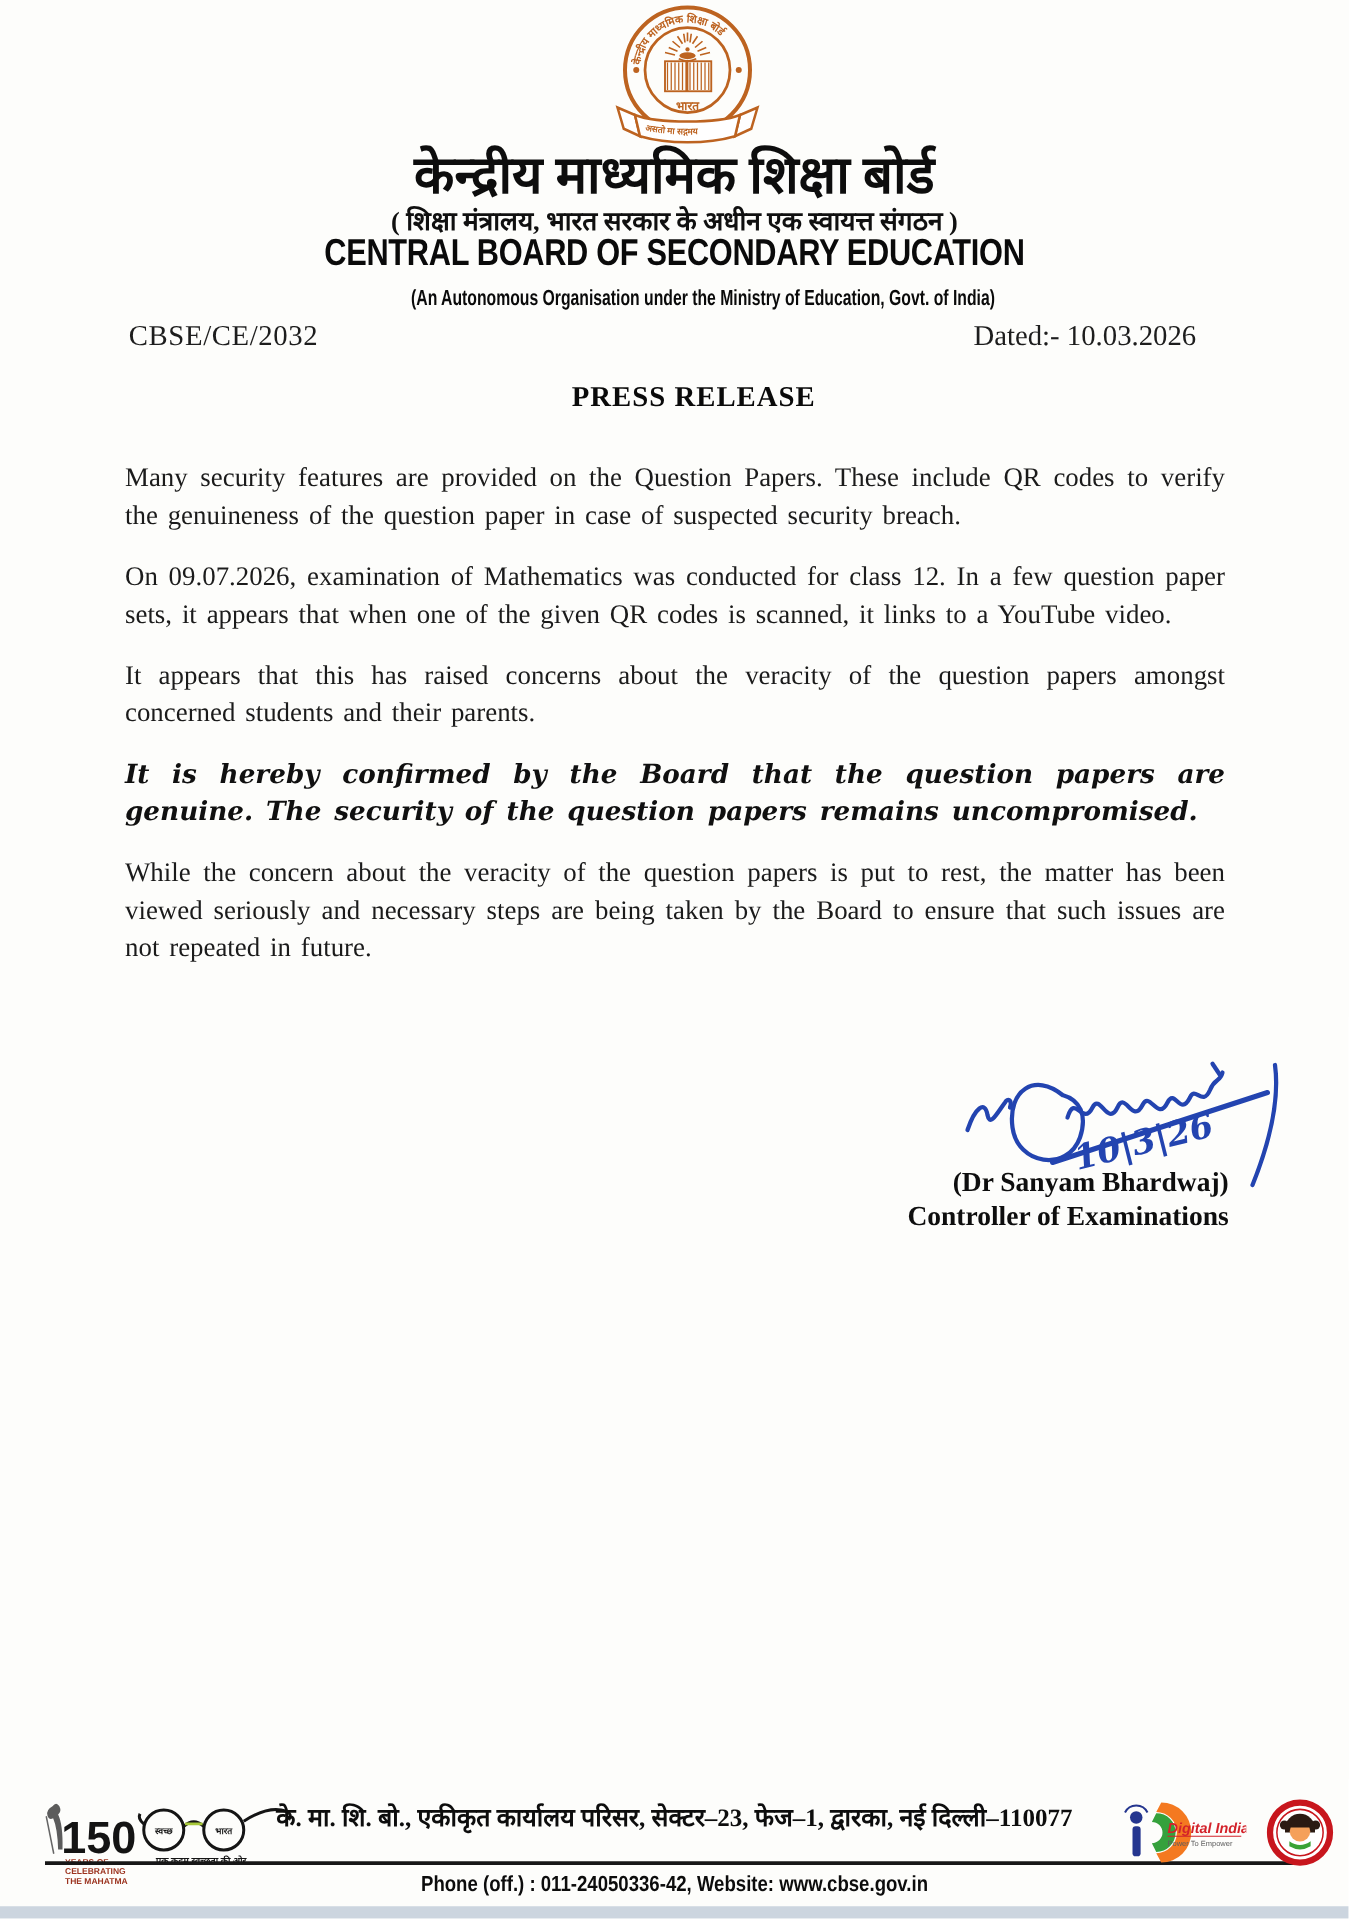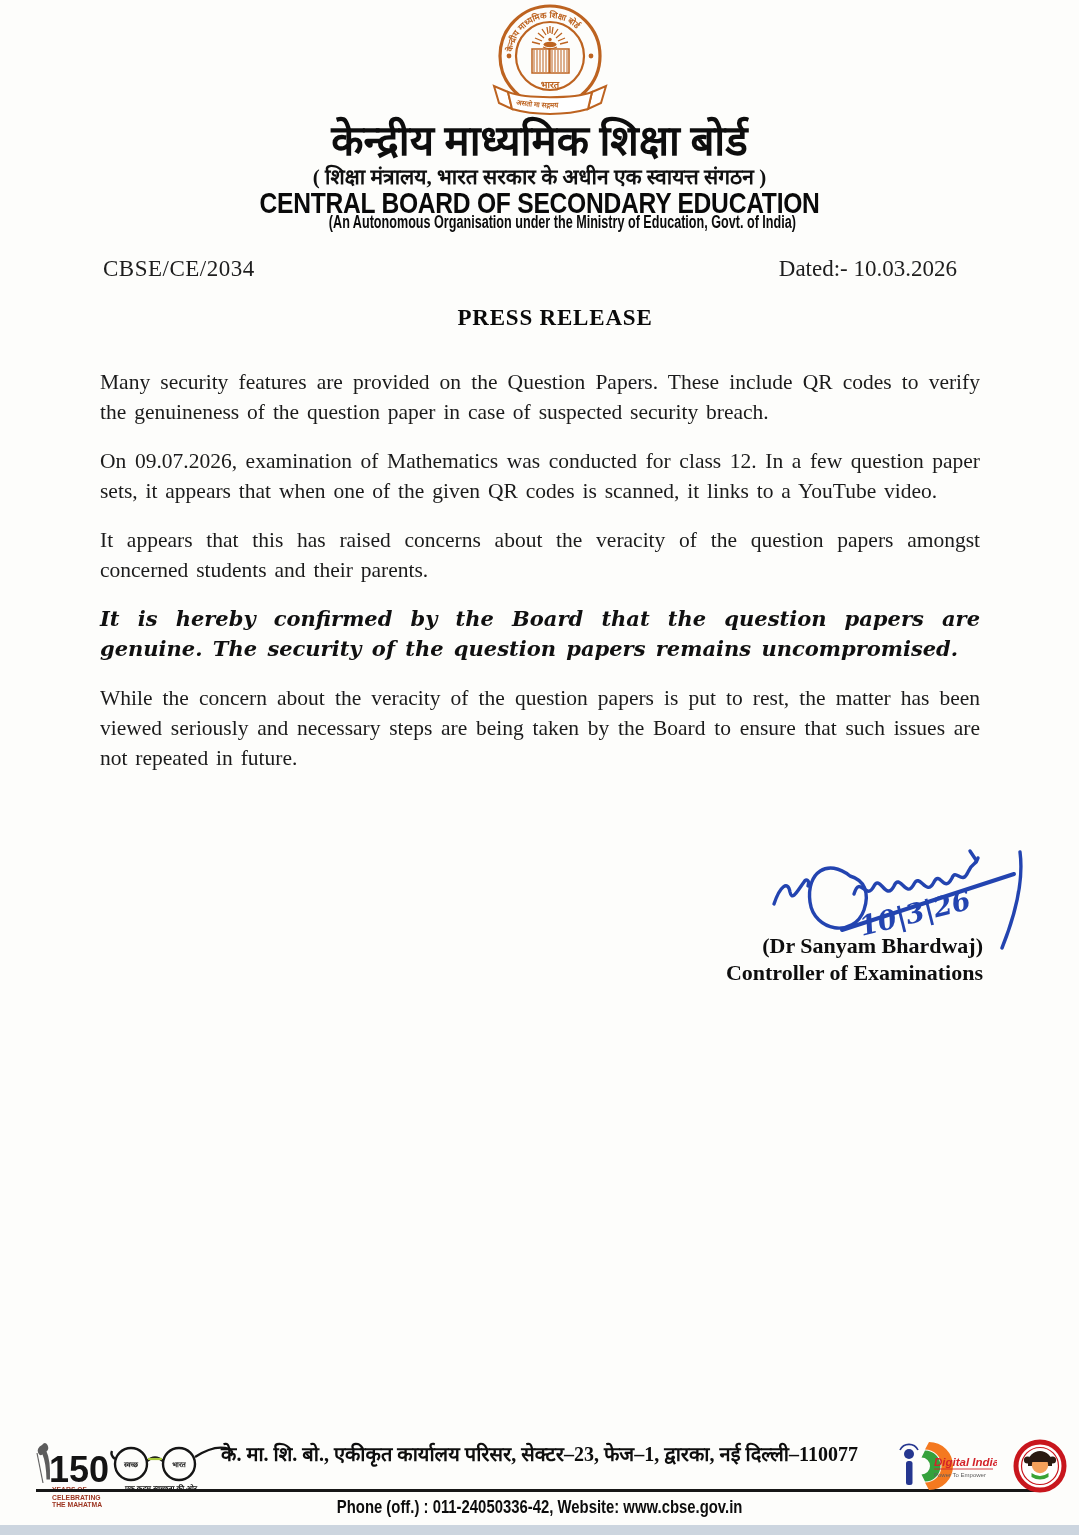--- a/index.html
+++ b/index.html
@@ -9,21 +9,21 @@
   .center{left:0;right:0;text-align:center;}
   .nowrap{white-space:nowrap;}
 
   
   .emblem{left:486px;top:2px;}
   .hindi-title{top:118px;font-size:42px;font-weight:bold;color:#0d0d0d;line-height:46px;}
   .hindi-subtitle{top:162px;font-size:21px;font-weight:bold;color:#101010;}
   .eng-title span{display:inline-block;font-family:"Liberation Sans",sans-serif;font-weight:bold;
                   font-size:30px;letter-spacing:-0.3px;transform:scaleX(0.82);transform-origin:center;color:#0a0a0a;}
   .eng-title{top:186px;}
-  .eng-subtitle{top:212px;padding-left:45px;}
+  .eng-subtitle{top:228px;padding-left:45px;}
   .eng-subtitle span{display:inline-block;font-family:"Liberation Sans",sans-serif;font-weight:bold;
                      font-size:17.5px;transform:scaleX(0.72);transform-origin:center;color:#0a0a0a;}
 
   
   .ref-no{left:103px;top:256px;font-size:23px;letter-spacing:0.5px;}
   .ref-date{right:122px;top:256px;font-size:23px;}
 
   
   .pr-heading{top:305px;font-size:23px;font-weight:bold;letter-spacing:0.8px;color:#0a0a0a;padding-left:31px;}
   .body-text{left:100px;top:351px;width:880px;}
@@ -100,21 +100,21 @@
 
   <div class="abs center hindi-title nowrap">केन्द्रीय माध्यमिक शिक्षा बोर्ड</div>
   <div class="abs center eng-title nowrap">
     <span>CENTRAL BOARD OF SECONDARY EDUCATION</span>
   </div>
   <div class="abs center hindi-subtitle nowrap">( शिक्षा मंत्रालय, भारत सरकार के अधीन एक स्वायत्त संगठन )</div>
   <div class="abs center eng-subtitle nowrap">
     <span>(An Autonomous Organisation under the Ministry of Education, Govt. of India)</span>
   </div>
 
-  <div class="abs ref-no">CBSE/CE/2034</div>
+  <div class="abs ref-no">CBSE/CE/2032</div>
   <div class="abs ref-date">Dated:- 10.03.2026</div>
 
   <div class="abs center pr-heading">PRESS RELEASE</div>
   <div class="abs body-text">
     <p>Many security features are provided on the Question Papers. These include QR codes to verify the genuineness of the question paper in case of suspected security breach.</p>
     <p>On 09.07.2026, examination of Mathematics was conducted for class 12.  In a few question paper sets, it appears that when one of the given QR codes is scanned, it links to a YouTube video.</p>
     <p>It appears that this has raised concerns about the veracity of the question papers amongst concerned students and their parents.</p>
     <p class="emphasis">It is hereby confirmed by the Board that the question papers are genuine. The security of the question papers remains uncompromised.</p>
     <p>While the concern about the veracity of the question papers is put to rest, the matter has been viewed seriously and necessary steps are being taken by the Board to ensure that such issues are not repeated in future.</p>
   </div>

